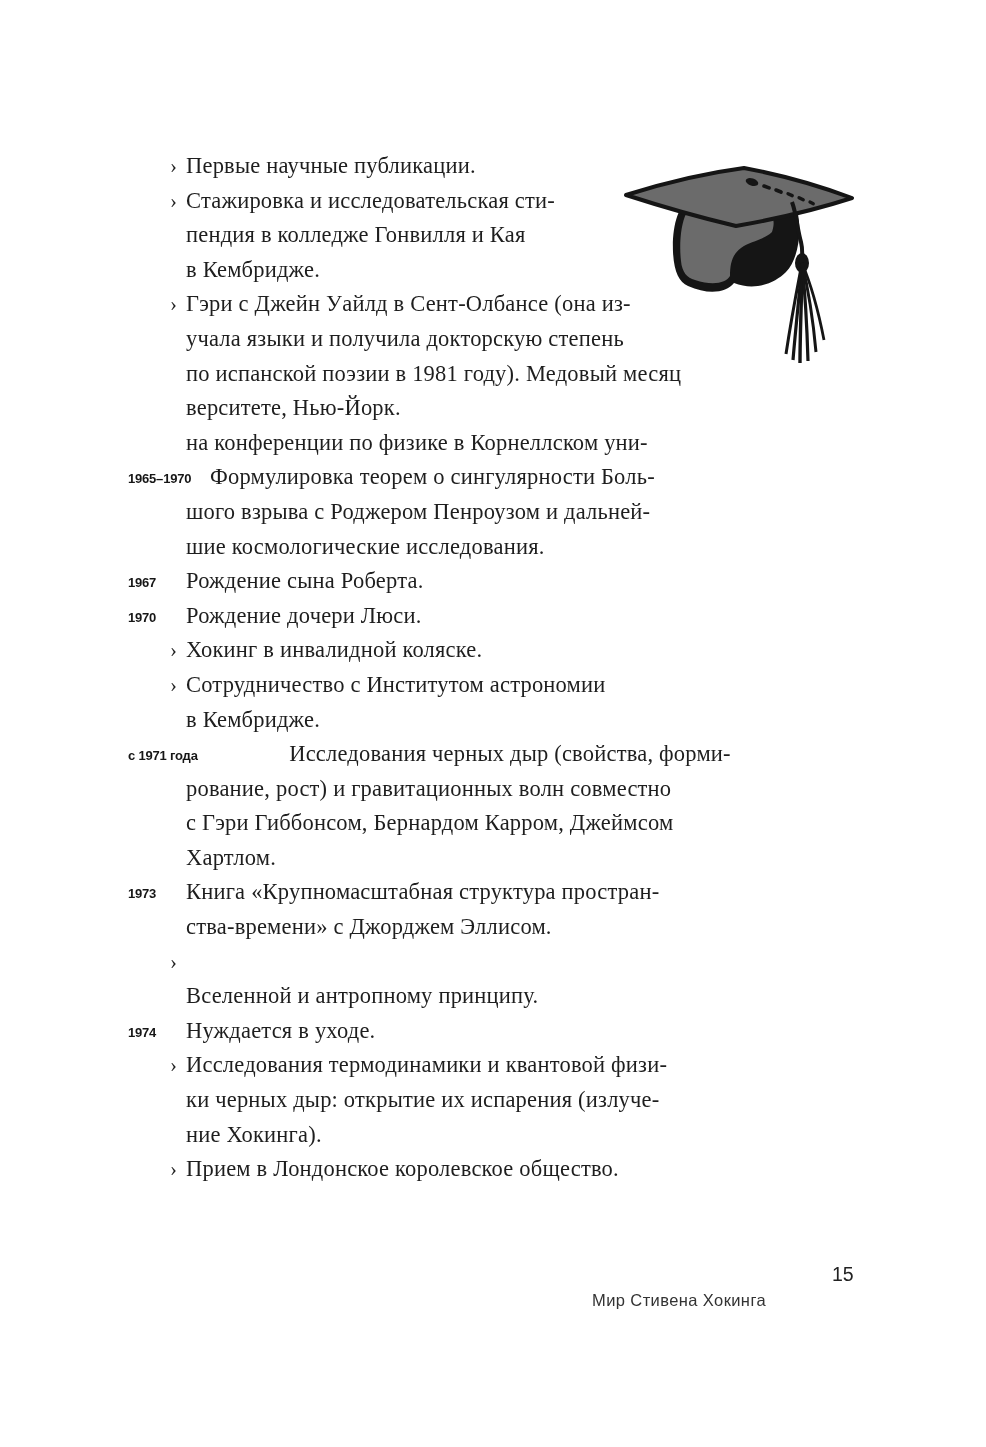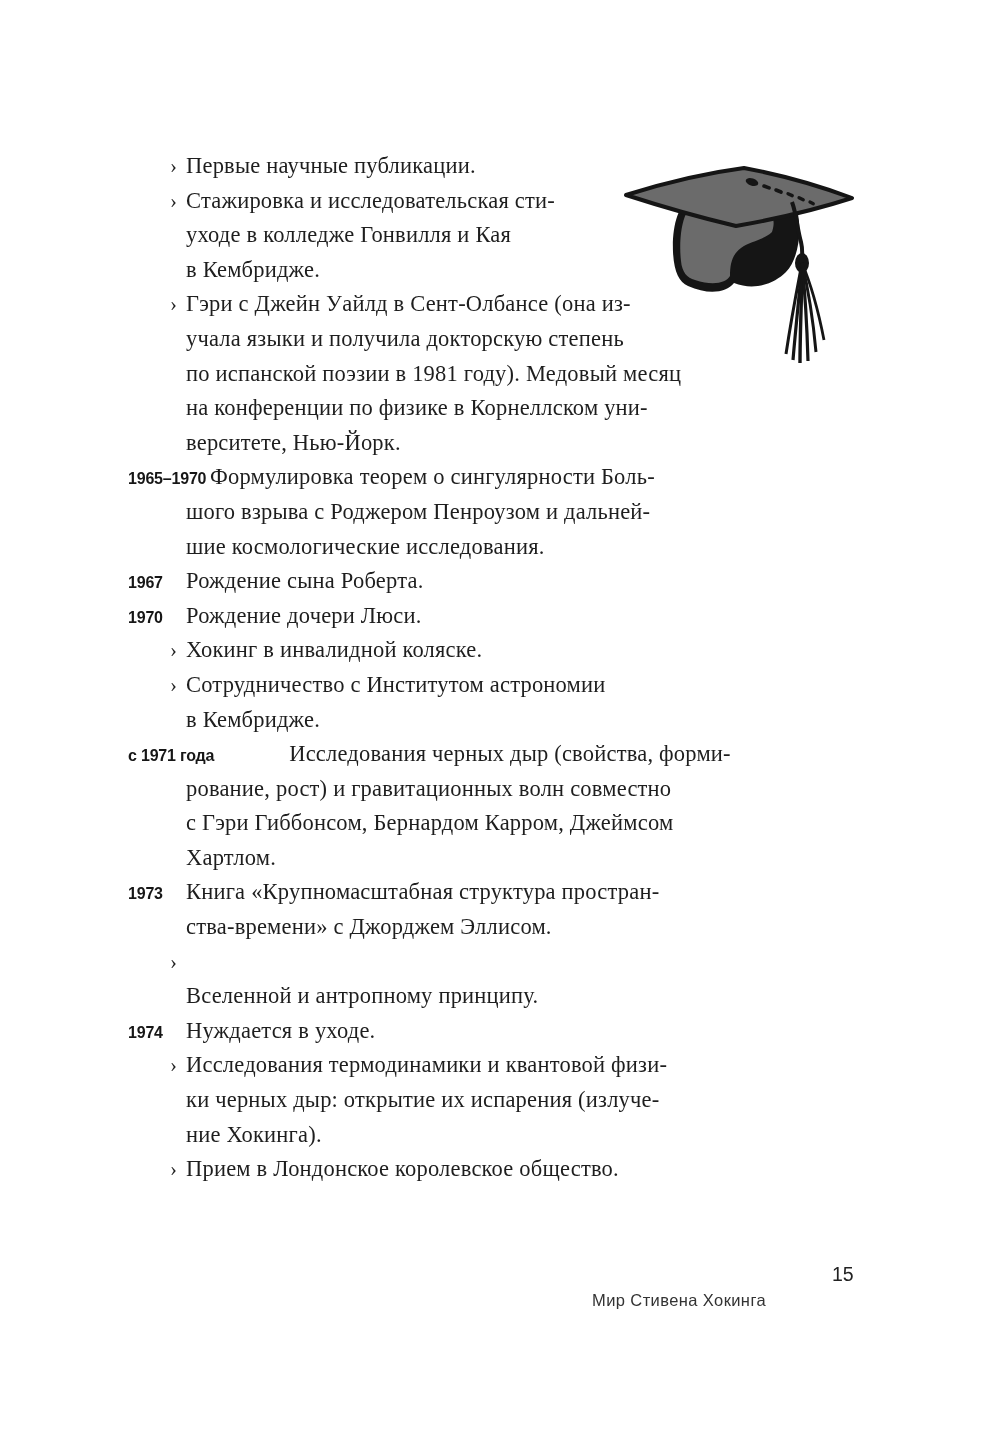--- a/index.html
+++ b/index.html
@@ -32,21 +32,21 @@
     top: 0;
     font-size: 21px;
     color: #1e1e1e;
   }
   .year-label {
     position: absolute;
     left: -58px;
     top: 2px;
     font-family: "Liberation Sans", "DejaVu Sans", sans-serif;
     font-weight: bold;
-    font-size: 16px;
+    font-size: 13px;
     line-height: 34.6px;
     letter-spacing: -0.2px;
     color: #161616;
     white-space: nowrap;
   }
   
   .cap-illustration {
     position: absolute;
     left: 616px;
     top: 162px;
@@ -111,29 +111,29 @@
       <path d="M186,101 C194,120 202,147 208,178" stroke-width="2.8"></path>
     </g>
   </svg>
 
   <div class="timeline" id="timeline">
       <div class="entry">
         <div class="line"><span class="bullet">›</span><span>Первые научные публикации.</span></div>
       </div>
       <div class="entry">
         <div class="line"><span class="bullet">›</span><span>Стажировка и исследовательская сти-</span></div>
-        <div class="line"><span>уходе в колледже Гонвилля и Кая</span></div>
+        <div class="line"><span>пендия в колледже Гонвилля и Кая</span></div>
         <div class="line"><span>в Кембридже.</span></div>
       </div>
       <div class="entry">
         <div class="line"><span class="bullet">›</span><span>Гэри с Джейн Уайлд в Сент-Олбансе (она из-</span></div>
         <div class="line"><span>учала языки и получила докторскую степень</span></div>
         <div class="line"><span>по испанской поэзии в 1981 году). Медовый месяц</span></div>
+        <div class="line"><span>верситете, Нью-Йорк.</span></div>
         <div class="line"><span>на конференции по физике в Корнеллском уни-</span></div>
-        <div class="line"><span>верситете, Нью-Йорк.</span></div>
       </div>
       <div class="entry">
         <span class="year-label">1965–1970</span>
         <div class="line" style="text-indent: 24px;"><span>Формулировка теорем о сингулярности Боль-</span></div>
         <div class="line"><span>шого взрыва с </span><span class="bold">Роджером Пенроузом</span><span> и дальней-</span></div>
         <div class="line"><span>шие космологические исследования.</span></div>
       </div>
       <div class="entry">
         <span class="year-label">1967</span>
         <div class="line"><span>Рождение сына Роберта.</span></div>

